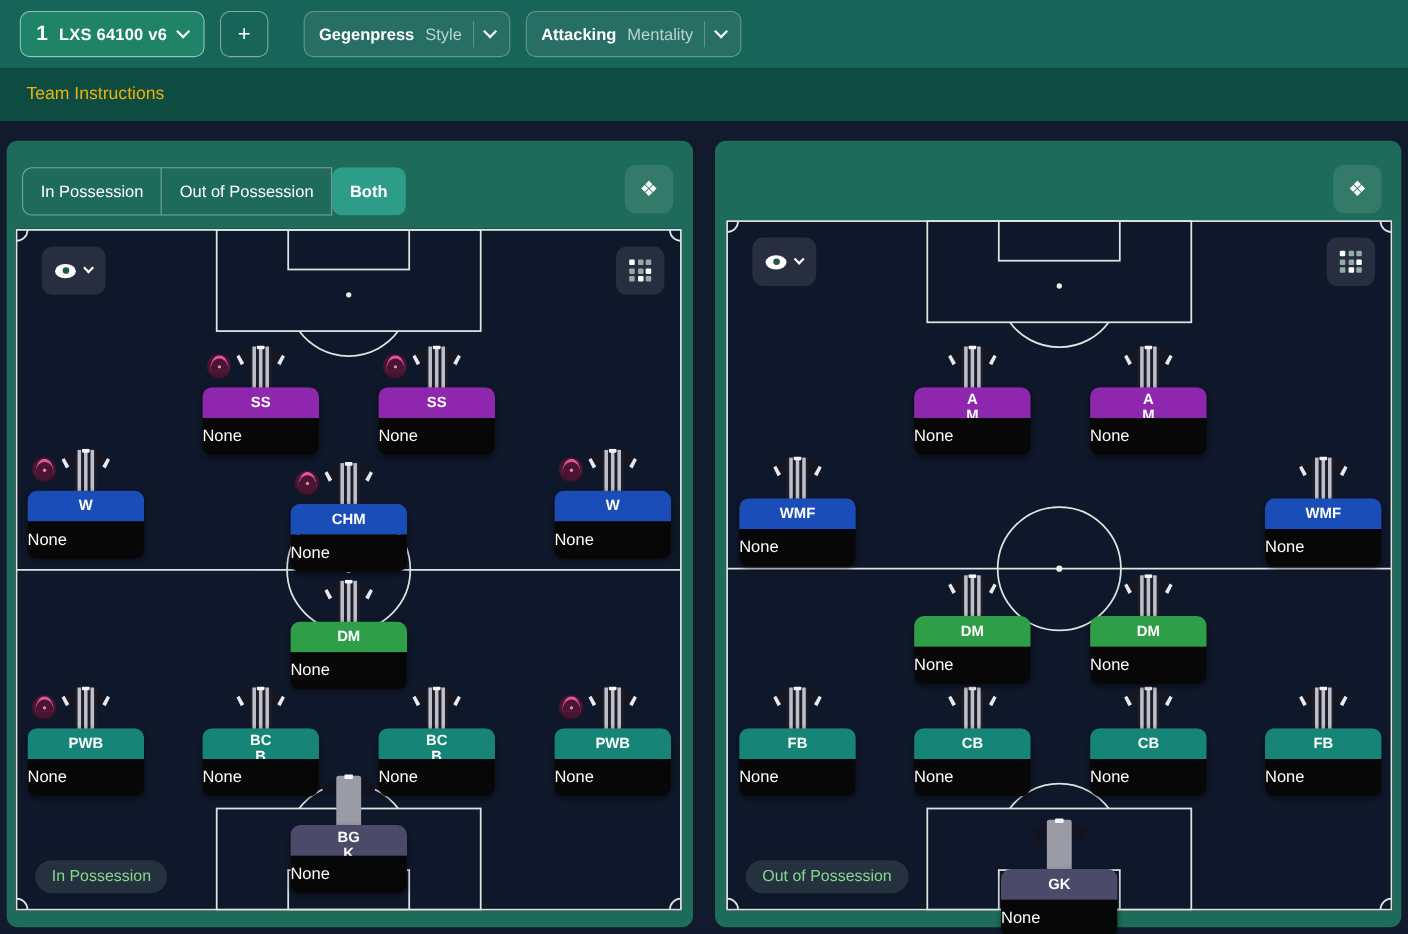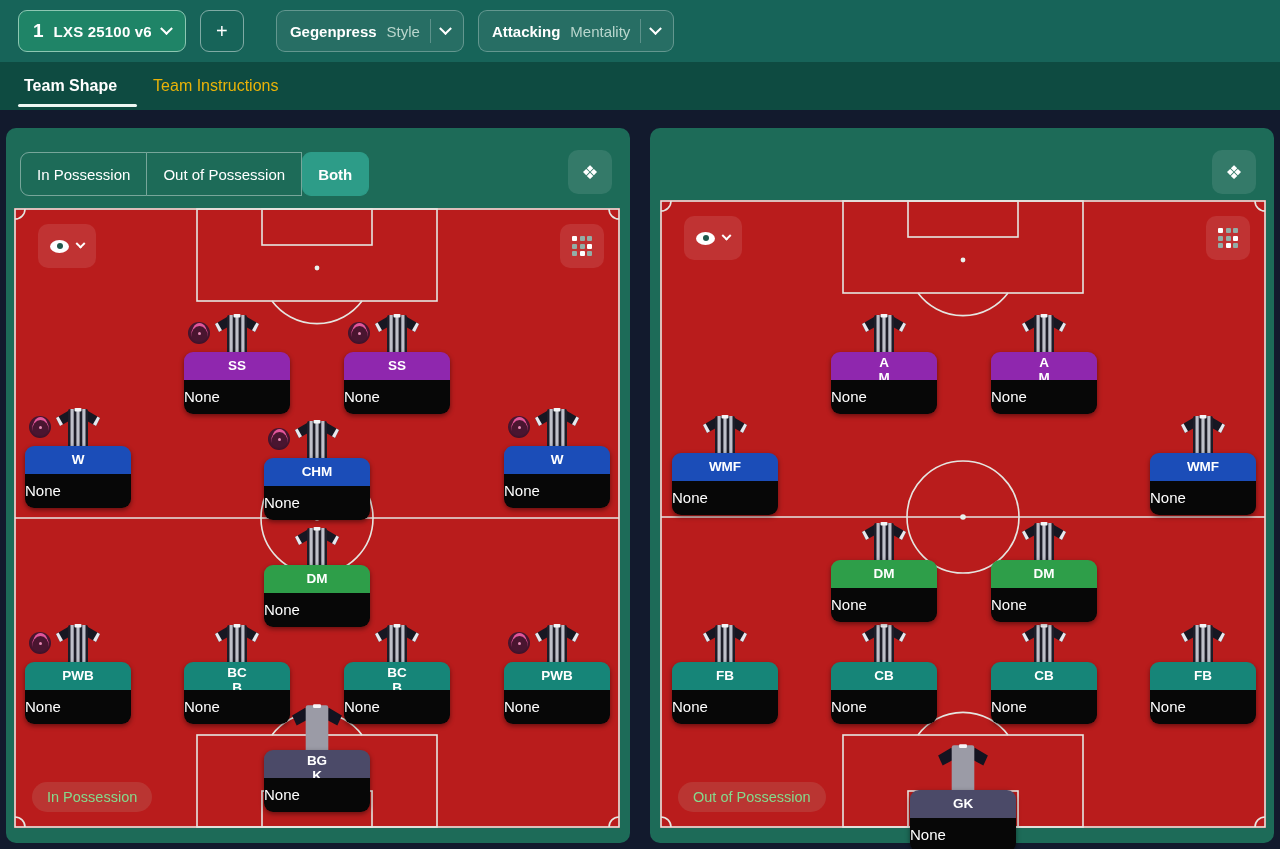--- a/index.html
+++ b/index.html
@@ -32,21 +32,21 @@
   .filter-btn { height:44px; padding:0 16px; border:1px solid rgba(255,255,255,.4); background:transparent; color:#fff; font-size:15px; display:flex; align-items:center; cursor:pointer; }
   .filter-btn:first-child { border-radius:9px 0 0 9px; }
   .filter-btn:last-child { border-radius:0 9px 9px 0; }
   .filter-btn + .filter-btn { border-left:none; }
   .filter-btn.active { background:#2d9c88; border-color:#2d9c88; border-radius:9px; font-weight:bold; }
 
   .icon-btn { position:absolute; width:44px; height:44px; border-radius:10px; background:rgba(255,255,255,.10); display:flex; align-items:center; justify-content:center; cursor:pointer; }
   .paint-btn { right:18px; top:22px; font-size:19px; color:#fff; }
 
   
-  .pitch { position:absolute; background:#b91c1c; }
+  .pitch { position:absolute; background:#0f172a; }
   .panel.left  .pitch { left:8px;  top:80px; width:606px; height:620px; }
   .panel.right .pitch { left:10px; top:72px; width:606px; height:628px; }
   .pitch svg.lines { position:absolute; left:0; top:0; }
 
   .eye-btn { left:24px; top:16px; width:58px; height:44px; gap:8px; }
   .eye-shape { width:19px; height:13px; background:#fff; border-radius:50%; position:relative; }
   .eye-shape::after { content:""; position:absolute; left:6.5px; top:3.5px; width:6px; height:6px; border-radius:50%; background:#20584c; }
   .eye-btn .chev { width:7px; height:7px; border-width:2px; }
   .grid-btn { right:16px; top:16px; }
   .grid-ico { display:grid; grid-template-columns:repeat(3,5px); grid-template-rows:repeat(3,5px); gap:2.5px; }
@@ -68,41 +68,40 @@
   .ball::before { content:""; position:absolute; top:1px; left:2.5px; width:17px; height:11px;
           border-radius:50% 50% 0 0 / 100% 100% 0 0; border-top:3px solid #e1569b; }
   .ball::after { content:""; position:absolute; left:10px; top:10px; width:3px; height:3px; border-radius:50%; background:#e58ab4; }
 </style>
 </head>
 <body>
 
 <div class="topbar">
   <div class="formation-pill">
     <span class="formation-num">1</span>
-    <span class="formation-name">LXS 25100 v6</span>
+    <span class="formation-name">LXS 64100 v6</span>
     <span class="chev"></span>
   </div>
   <button class="add-btn">+</button>
   <div style="width:4px"></div>
   <div class="dropdown">
     <span class="dd-value">Gegenpress</span>
     <span class="dd-label">Style</span>
     <span class="dd-sep"></span>
     <span class="chev"></span>
   </div>
   <div class="dropdown">
     <span class="dd-value">Attacking</span>
     <span class="dd-label">Mentality</span>
     <span class="dd-sep"></span>
     <span class="chev"></span>
   </div>
 </div>
 
 <div class="tabbar">
-  <div class="tab active">Team Shape</div>
   <div class="tab">Team Instructions</div>
 </div>
 
 <div class="panel left">
   <div class="filter-row">
     <button class="filter-btn">In Possession</button>
     <button class="filter-btn">Out of Possession</button>
     <button class="filter-btn active">Both</button>
   </div>
   <div class="icon-btn paint-btn">

